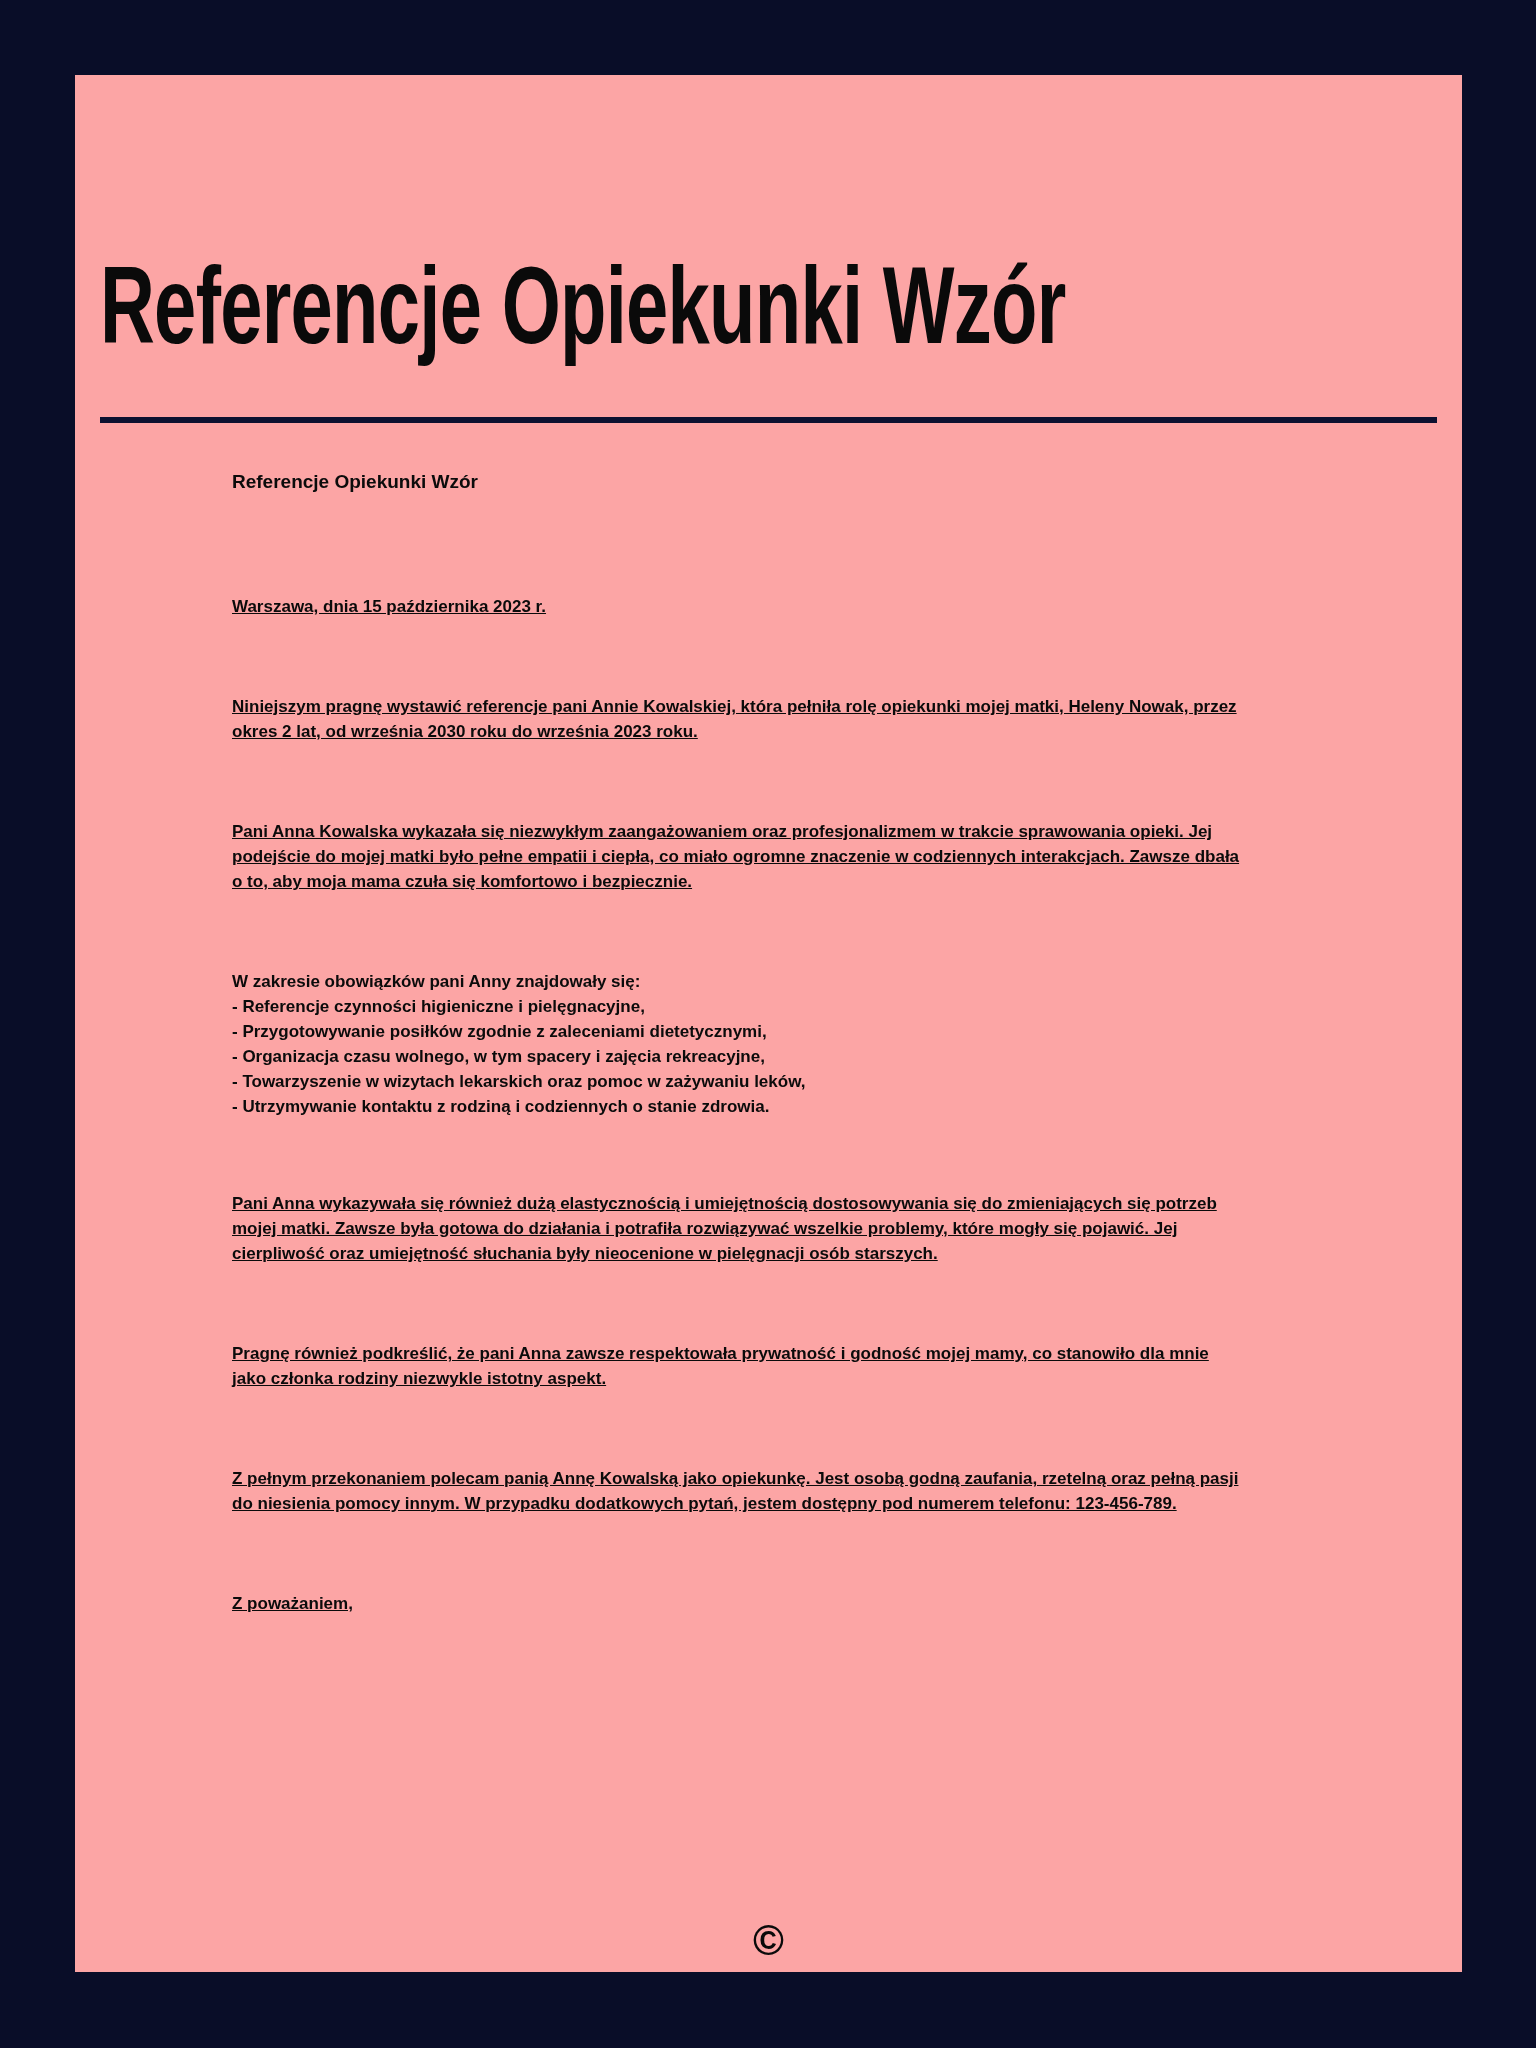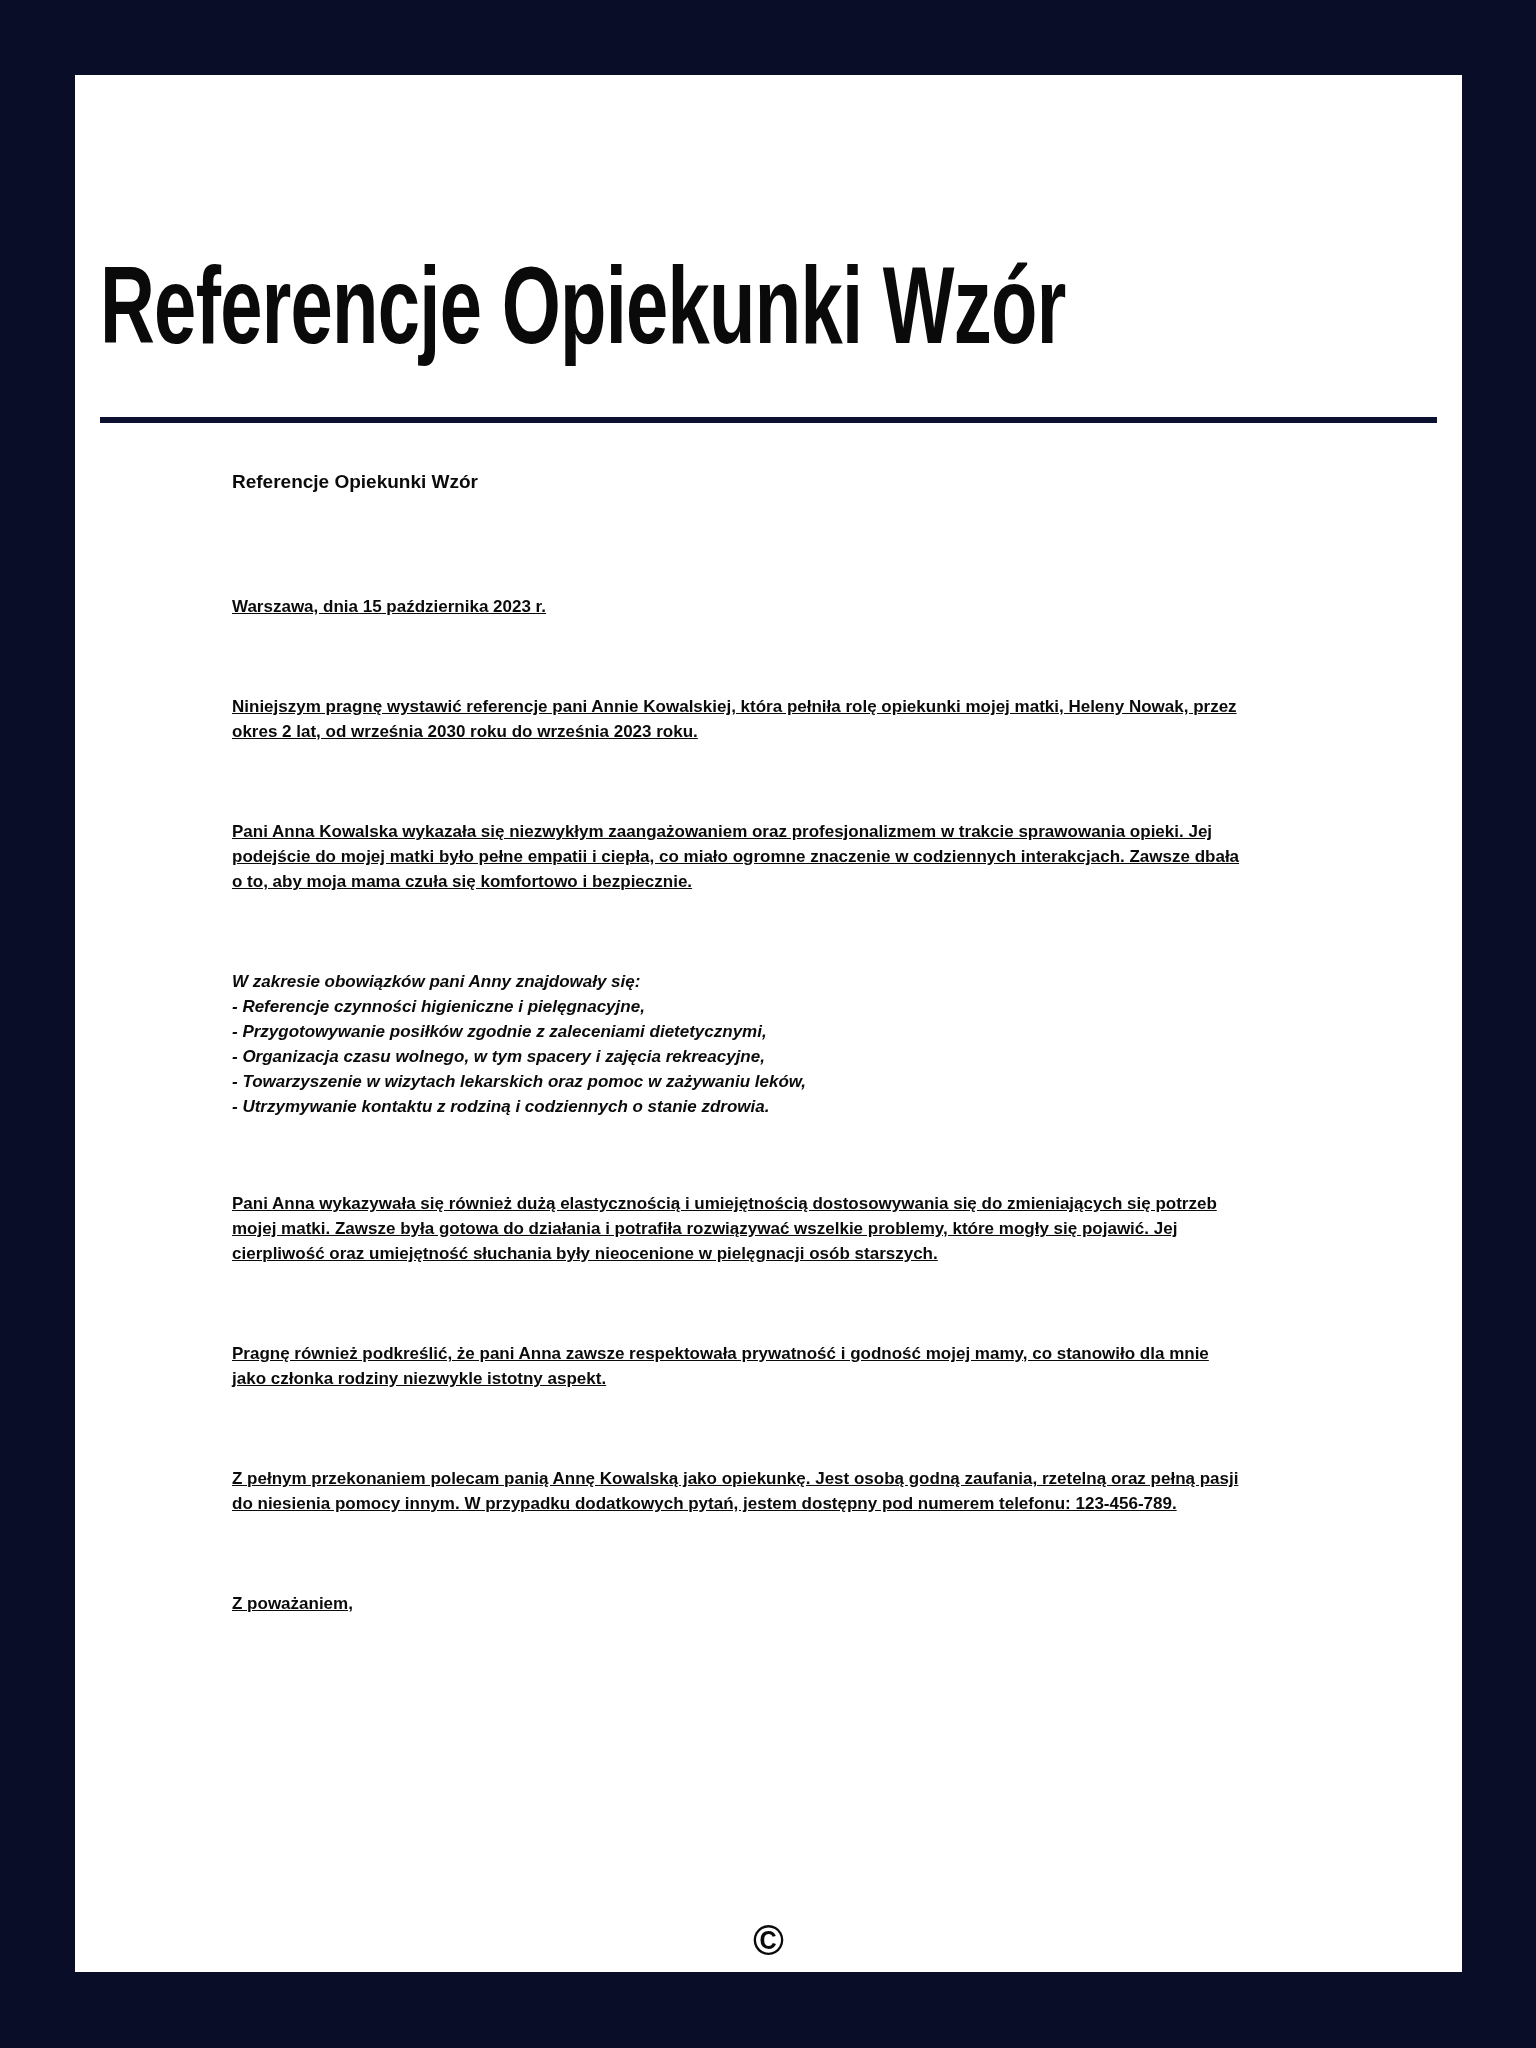--- a/index.html
+++ b/index.html
@@ -13,21 +13,21 @@
     overflow: hidden;
     background: #090d28;
     font-family: "Liberation Sans", "DejaVu Sans", sans-serif;
   }
   .page {
     position: absolute;
     left: 75px;
     top: 75px;
     width: 1387px;
     height: 1897px;
-    background: #ffffff;
+    background: #fca5a5;
   }
   .page-inner {
     padding: 0 25px;
   }
   .doc-title {
     margin: 175px 0 0 0;
     font-size: 110px;
     line-height: 110px;
     font-weight: bold;
     color: #0a0a0a;
@@ -54,21 +54,20 @@
     font-size: 19px;
     line-height: 25px;
     margin: 0 0 100px 0;
   }
   .letter p {
     margin: 0 0 75px 0;
     text-decoration: underline;
   }
   .duties-block {
     margin: 0 0 72px 0;
-    font-style: italic;
   }
   .duty-item {
     display: block;
   }
   .closing-line {
     margin: 0;
   }
   .footer-copyright {
     position: absolute;
     left: 0;

